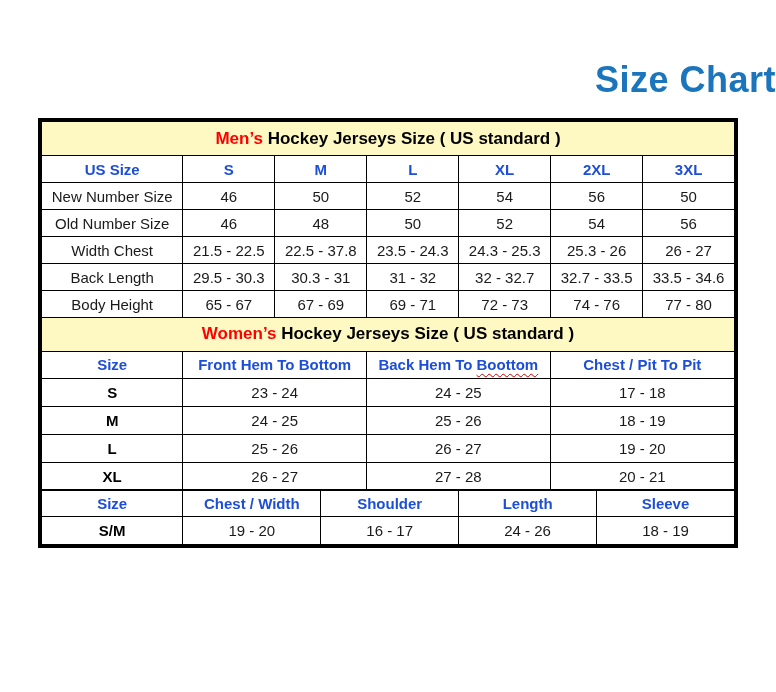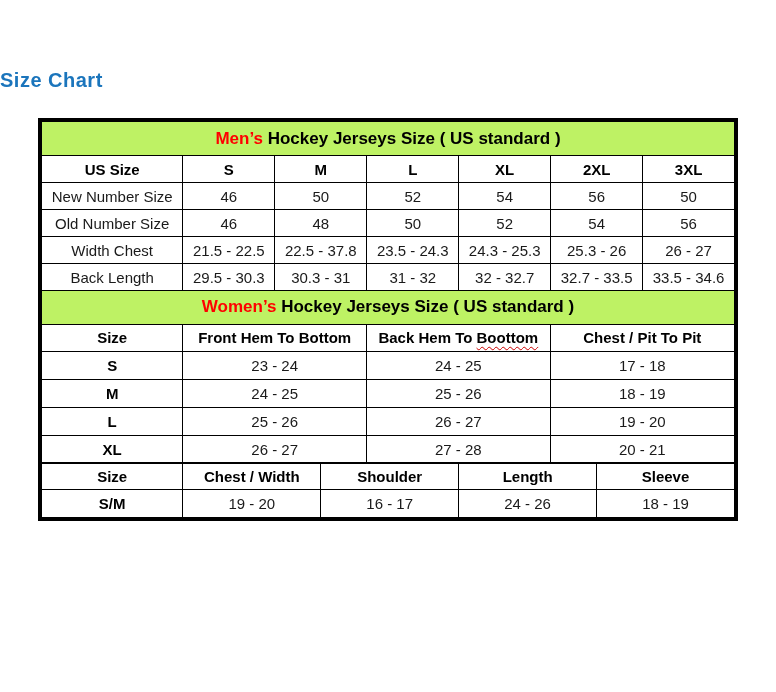--- a/index.html
+++ b/index.html
@@ -7,23 +7,23 @@
     padding: 0;
     background: #ffffff;
     width: 776px;
     height: 692px;
     font-family: "Liberation Sans", sans-serif;
     color: #111111;
   }
   .page { width: 776px; height: 692px; overflow: hidden; }
   .title {
     margin: 62px 0 0 0;
-    text-align: left;
+    text-align: right;
     color: #1B75BC;
-    font-size: 20px;
+    font-size: 36px;
     line-height: 36px;
     font-weight: bold;
     letter-spacing: 0.5px;
   }
   .chart-wrap {
     margin: 20px 0 0 38px;
     width: 694px;
     border: 3px solid #000000;
   }
   table.tbl {
@@ -38,30 +38,30 @@
     vertical-align: middle;
     padding: 0;
     font-size: 15px;
     font-weight: normal;
     color: #1a1a1a;
     height: 26px;
     overflow: hidden;
     white-space: nowrap;
   }
   tr.band td {
-    background: #bef264;
+    background: #fef9c3;
     height: 33px;
     font-size: 17px;
     font-weight: bold;
     color: #000000;
   }
   .accent { color: #FF0000; }
   tr.cols th {
     font-weight: bold;
-    color: #000000;
+    color: #1d4ed8;
     height: 26px;
   }
   td.size-label { font-weight: bold; color: #000000; }
   .wavy {
     text-decoration-line: underline;
     text-decoration-style: wavy;
     text-decoration-color: #CC0000;
     text-decoration-thickness: 1px;
     text-underline-offset: 3px;
     text-align: center;
@@ -128,20 +128,29 @@
         <td>26 - 27</td>
       </tr>
       <tr>
         <td>Back Length</td>
         <td>29.5 - 30.3</td>
         <td>30.3 - 31</td>
         <td>31 - 32</td>
         <td>32 - 32.7</td>
         <td>32.7 - 33.5</td>
         <td>33.5 - 34.6</td>
+      </tr>
+      <tr>
+        <td>Body Height</td>
+        <td>65 - 67</td>
+        <td>67 - 69</td>
+        <td>69 - 71</td>
+        <td>72 - 73</td>
+        <td>74 - 76</td>
+        <td>77 - 80</td>
       </tr>
     </tbody>
       </table>
 
     <table class="tbl">
       <colgroup>
         <col style="width:20.4%">
         <col style="width:26.5%">
           <col style="width:26.5%">
           <col style="width:26.6%">

